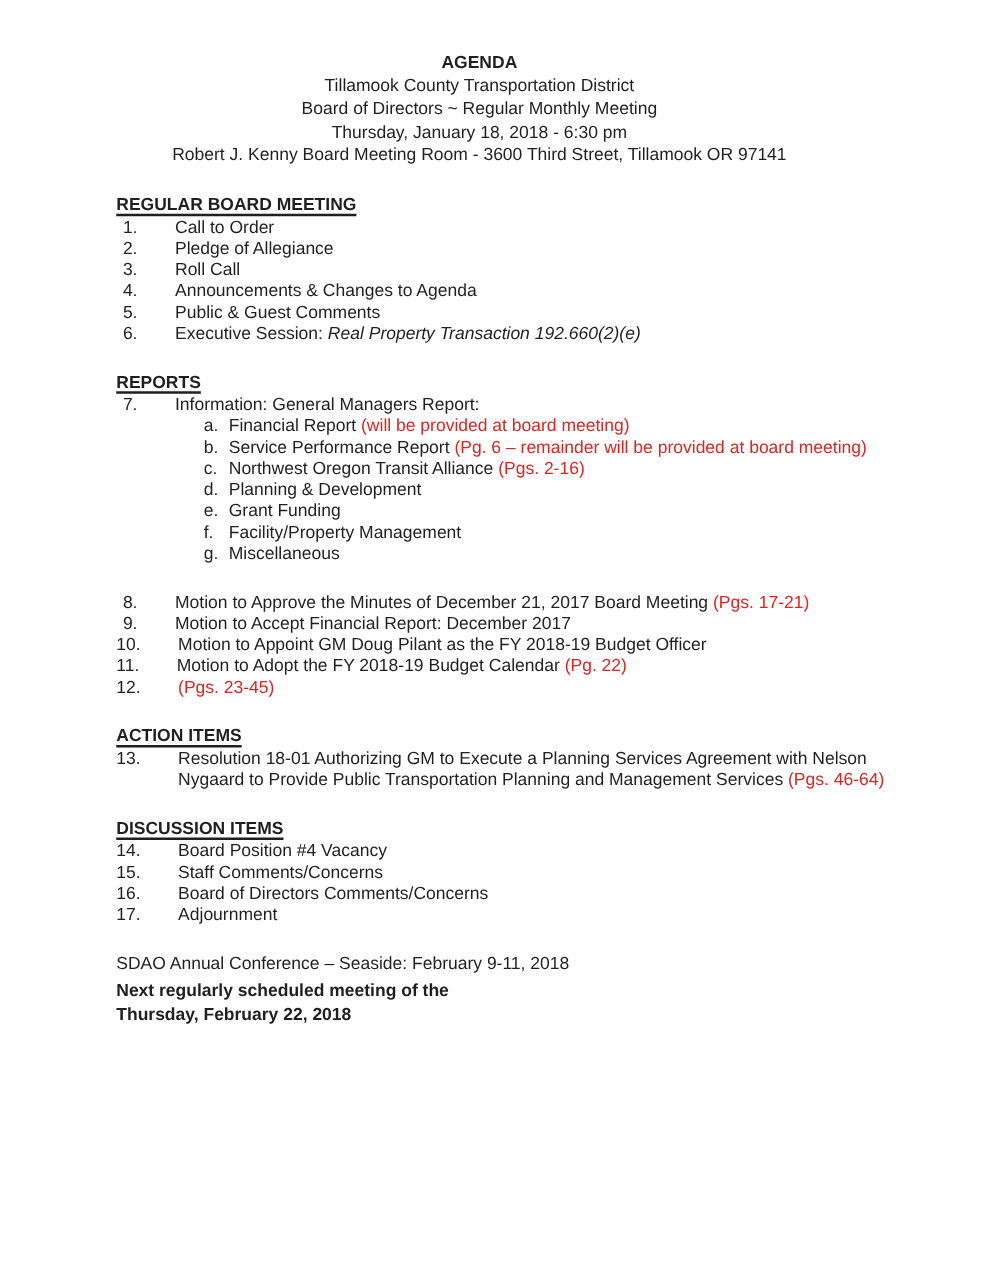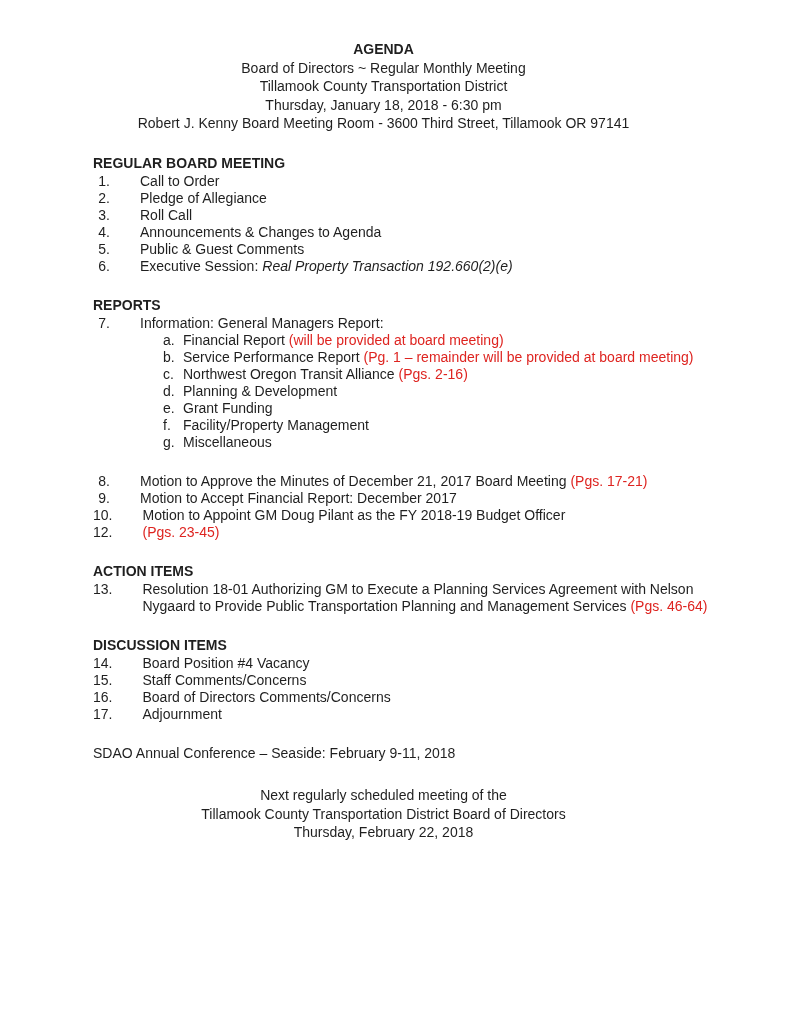--- a/index.html
+++ b/index.html
@@ -24,20 +24,21 @@
   
   .doc-header {
     text-align: center;
     line-height: 18.6px;
   }
   .doc-title { font-weight: bold; }
   
   .section { margin-top: 22px; }
   .section-heading {
     font-weight: bold;
+    text-decoration: underline;
     text-decoration-thickness: 1.8px;
     text-underline-offset: 2.5px;
     line-height: 17px;
     margin-bottom: 1px;
   }
   
   .row { display: flex; line-height: 17px; }
   .row .num {
     flex: 0 0 47px;
     padding-right: 30px;
@@ -46,34 +47,35 @@
   .row .body { flex: 1 1 auto; white-space: nowrap; }
   
   .subrow { display: flex; line-height: 17px; margin-left: 70px; }
   .subrow .letter { flex: 0 0 20px; }
   .subrow .body { flex: 1 1 auto; white-space: nowrap; }
   .red { color: var(--red); }
   .italic { font-style: italic; margin-left: 4px; }
   .plain-line { line-height: 17px; }
   
   .footer-notice {
-    margin-top: 24px;
-    text-align: center;
+    margin-top: 4px;
+    text-align: left;
     line-height: 18.6px;
+    font-weight: bold;
   }
 </style>
 </head>
 <body>
 
 <div class="page">
 
   <header class="doc-header">
     <div class="doc-title">AGENDA</div>
+    <div>Tillamook County Transportation District</div>
     <div>Board of Directors ~ Regular Monthly Meeting</div>
-    <div>Tillamook County Transportation District</div>
     <div>Thursday, January 18, 2018 - 6:30 pm</div>
     <div>Robert J. Kenny Board Meeting Room - 3600 Third Street, Tillamook OR 97141</div>
   </header>
 
   <section class="section">
     <div class="section-heading">REGULAR BOARD MEETING</div>
     <div class="row">
       <span class="num">1.</span>
       <div class="body"><span>Call to Order</span></div>
     </div>
@@ -104,21 +106,21 @@
     <div class="row">
       <span class="num">7.</span>
       <div class="body"><span>Information: General Managers Report:</span></div>
     </div>
     <div class="subrow">
       <span class="letter">a.</span>
       <div class="body"><span>Financial Report</span> <span class="red">(will be provided at board meeting)</span></div>
     </div>
     <div class="subrow">
       <span class="letter">b.</span>
-      <div class="body"><span>Service Performance Report</span> <span class="red">(Pg. 1 – remainder will be provided at board meeting)</span></div>
+      <div class="body"><span>Service Performance Report</span> <span class="red">(Pg. 6 – remainder will be provided at board meeting)</span></div>
     </div>
     <div class="subrow">
       <span class="letter">c.</span>
       <div class="body"><span>Northwest Oregon Transit Alliance</span> <span class="red">(Pgs. 2-16)</span></div>
     </div>
     <div class="subrow">
       <span class="letter">d.</span>
       <div class="body"><span>Planning &amp; Development</span></div>
     </div>
     <div class="subrow">
@@ -140,20 +142,24 @@
       <span class="num">8.</span>
       <div class="body"><span>Motion to Approve the Minutes of December 21, 2017 Board Meeting</span> <span class="red">(Pgs. 17-21)</span></div>
     </div>
     <div class="row">
       <span class="num">9.</span>
       <div class="body"><span>Motion to Accept Financial Report: December 2017</span></div>
     </div>
     <div class="row">
       <span class="num">10.</span>
       <div class="body"><span>Motion to Appoint GM Doug Pilant as the FY 2018-19 Budget Officer</span></div>
+    </div>
+    <div class="row">
+      <span class="num">11.</span>
+      <div class="body"><span>Motion to Adopt the FY 2018-19 Budget Calendar</span> <span class="red">(Pg. 22)</span></div>
     </div>
     <div class="row">
       <span class="num">12.</span>
       <div class="body">
         <div><span class="red">(Pgs. 23-45)</span></div>
       </div>
     </div>
   </section>
 
   <section class="section">
@@ -186,17 +192,16 @@
       <div class="body"><span>Adjournment</span></div>
     </div>
   </section>
 
   <section class="section">
     <div class="plain-line">SDAO Annual Conference – Seaside: February 9-11, 2018</div>
   </section>
 
   <div class="footer-notice">
     <div>Next regularly scheduled meeting of the</div>
-    <div>Tillamook County Transportation District Board of Directors</div>
     <div>Thursday, February 22, 2018</div>
   </div>
 
 </div>
 
 </body></html>

